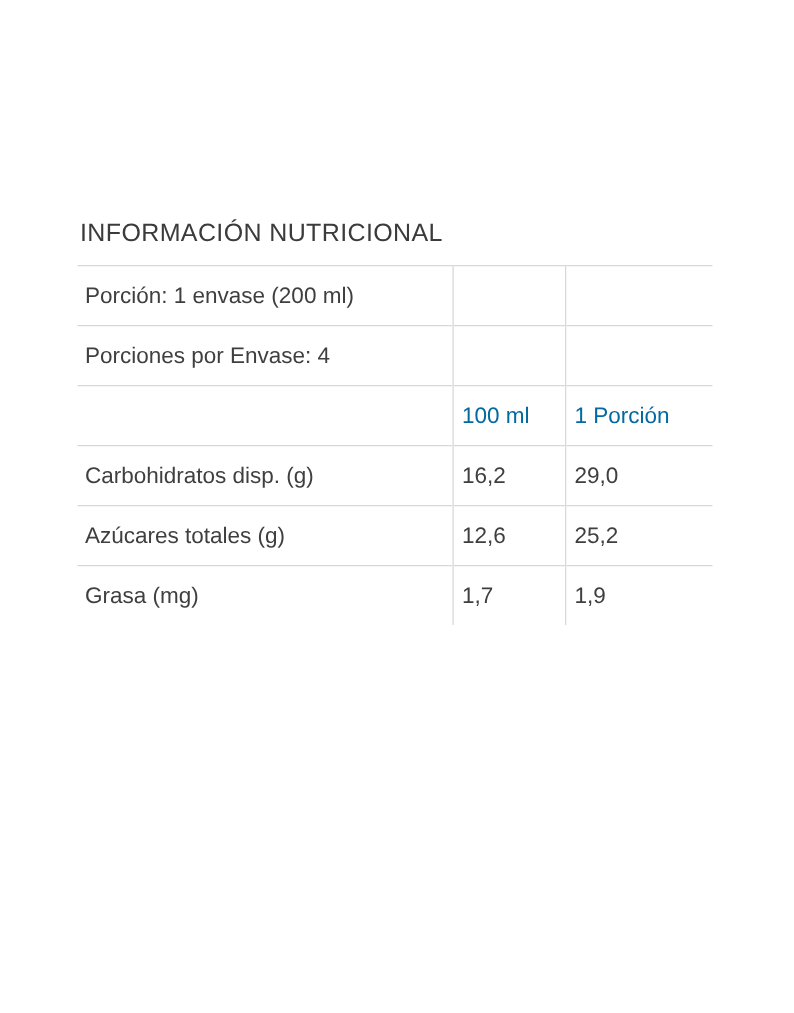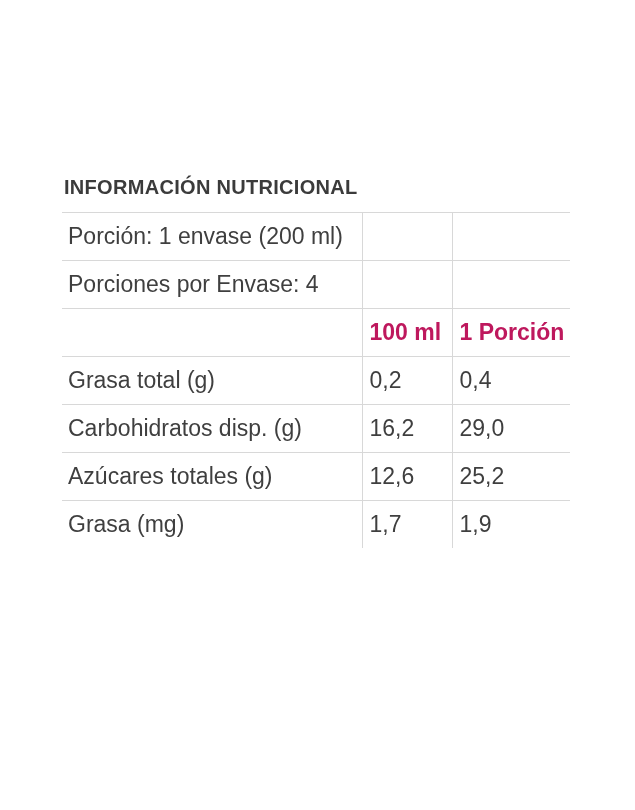--- a/index.html
+++ b/index.html
@@ -13,47 +13,47 @@
   .page {
     position: absolute;
     left: 62px;
     top: 176px;
     width: 508px;
   }
   .title {
     margin: 0 0 14px 2px;
     font-size: 20px;
     line-height: 22px;
-    font-weight: bold;
+    font-weight: normal;
     letter-spacing: 0.3px;
     color: #3b3b3b;
   }
   table.nutri {
     border-collapse: collapse;
     table-layout: fixed;
     width: 508px;
   }
   col.c1 { width: 300px; }
   col.c2 { width: 90px; }
   col.c3 { width: 118px; }
   table.nutri td {
     height: 47px;
     border-top: 1px solid #d8d8d8;
-    font-size: 23px;
+    font-size: 18px;
     color: #3f3f3f;
     padding: 0 0 0 6px;
     vertical-align: middle;
     white-space: nowrap;
     overflow: hidden;
   }
   table.nutri td + td {
     border-left: 1px solid #d8d8d8;
     padding-left: 7px;
   }
-  tr.head td { font-weight: bold; color: #be185d; }
+  tr.head td { font-weight: normal; color: #0369a1; }
   td.indent { padding-left: 34px; margin-top: 41px; }
 </style>
 </head>
 <body>
 
 <div class="page">
   <h2 class="title">INFORMACIÓN NUTRICIONAL</h2>
 
   <table class="nutri">
     <colgroup>
@@ -75,25 +75,20 @@
       </tr>
 
       <tr class="head">
         <td></td>
         <td>100 ml</td>
         <td>1 Porción</td>
       </tr>
 
 
 
-      <tr>
-        <td>Grasa total (g)</td>
-        <td>0,2</td>
-        <td>0,4</td>
-      </tr>
 
       <tr>
         <td>Carbohidratos disp. (g)</td>
         <td>16,2</td>
         <td>29,0</td>
       </tr>
 
       <tr>
         <td class="indent">Azúcares totales (g)</td>
         <td>12,6</td>

